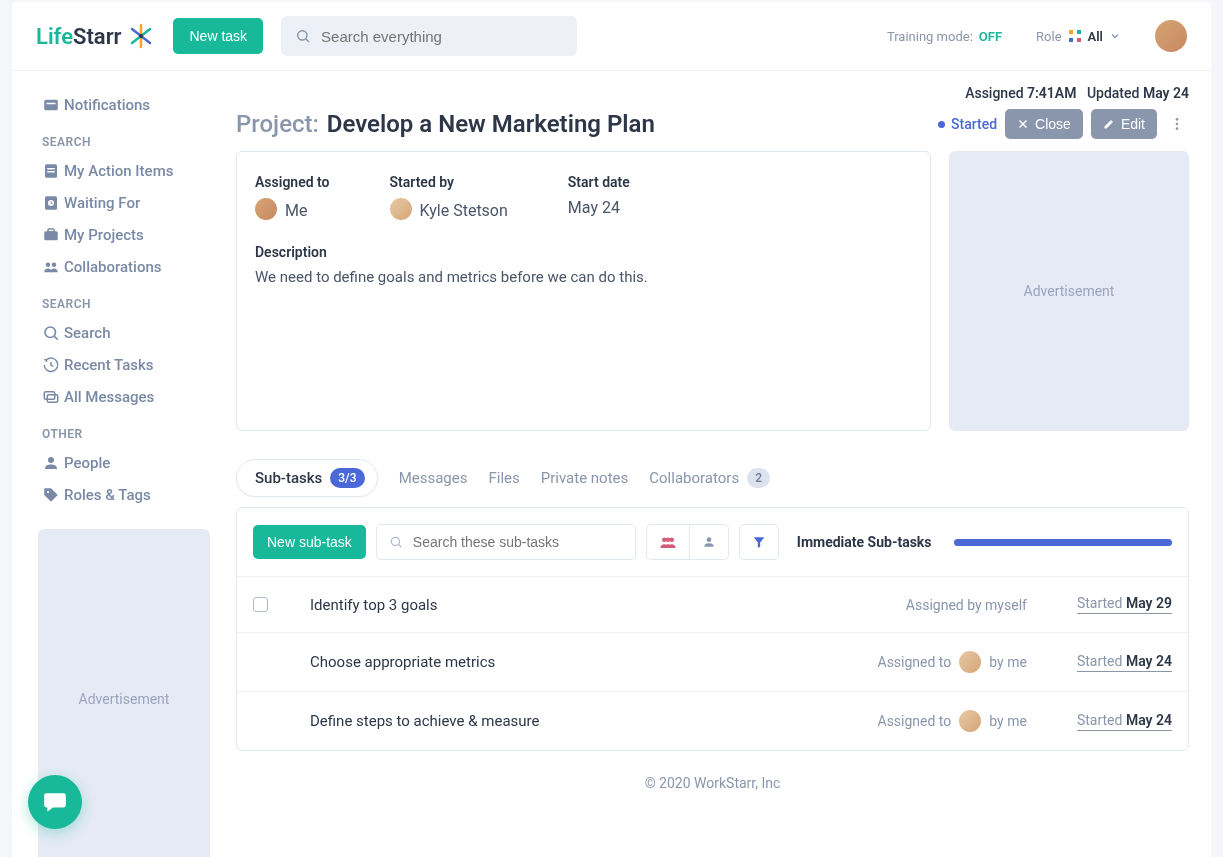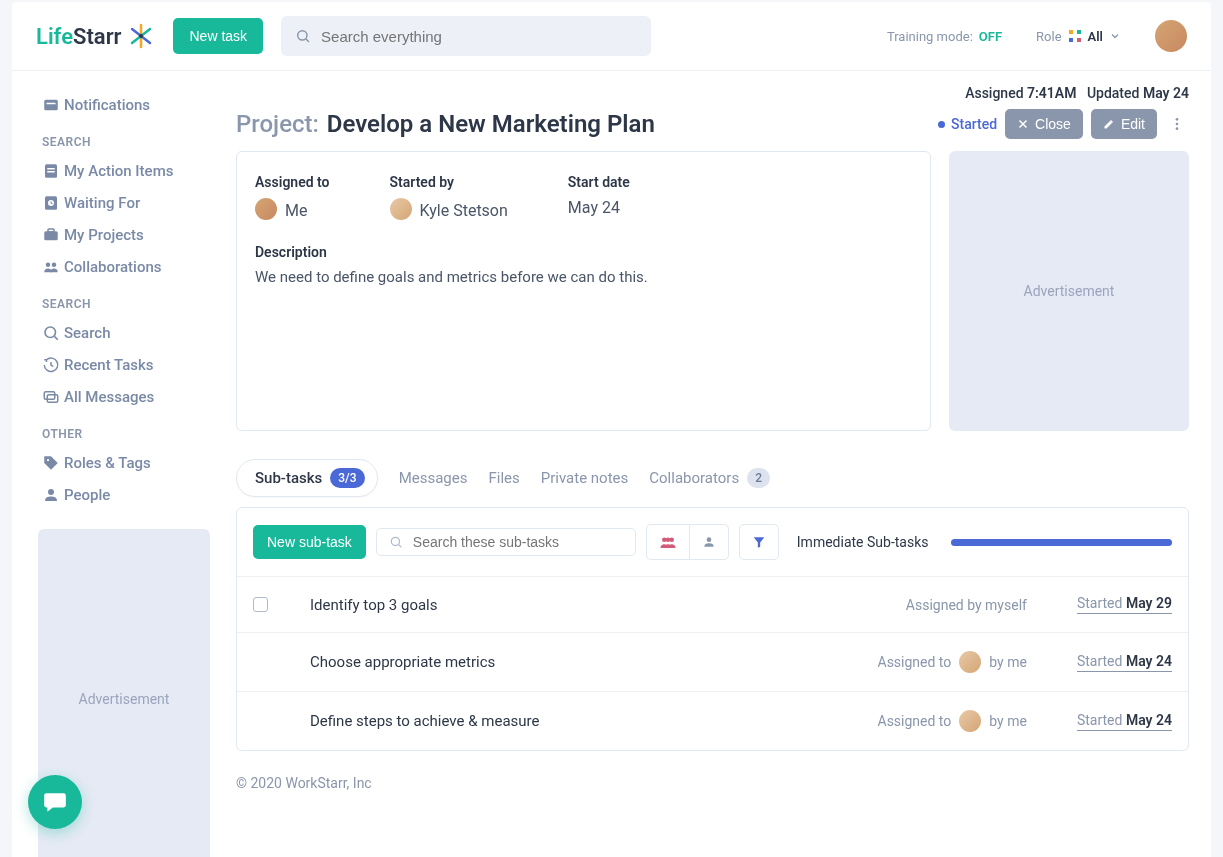--- a/index.html
+++ b/index.html
@@ -40,21 +40,21 @@
   cursor: pointer;
   font-size: 14px;
 }
 .search-bar {
   display: flex;
   align-items: center;
   background: #edf0f7;
   border-radius: 6px;
   padding: 0 14px;
   height: 40px;
-  width: 370px;
+  width: 296px;
 }
 .search-bar input {
   border: none;
   background: transparent;
   outline: none;
   font-size: 15px;
   width: 100%;
   color: #4a5568;
   margin-left: 10px;
 }
@@ -92,37 +92,37 @@
 .pc-desc { color: #4a5568; font-size: 15px; margin-top: 6px; }
 .ad-side { width: 240px; background: #e6eaf5; border-radius: 6px; display: flex; align-items: center; justify-content: center; color: #9aa5bd; font-size: 14px; min-height: 280px; }
 .tabs { display: flex; align-items: center; gap: 21px; margin-top: 28px; margin-bottom: 10px; }
 .tab { color: #8a96ab; font-size: 15px; cursor: pointer; display: flex; align-items: center; gap: 8px; }
 .tab.active { background: #fff; border: 1px solid #e2e8f0; border-radius: 999px; padding: 8px 12px 8px 18px; color: #2d3748; font-weight: 500; box-shadow: 0 1px 2px rgba(0,0,0,0.03); }
 .tab-badge { background: #4a68d6; color: #fff; font-size: 12px; padding: 3px 8px; border-radius: 999px; font-weight: 500; }
 .tab-badge.gray { background: #dde3ee; color: #6b7a94; }
 .subtask-panel { background: #fff; border: 1px solid #e2e8f0; border-radius: 6px; padding: 16px 0 0 0; }
 .subtask-toolbar { display: flex; align-items: center; gap: 10px; padding: 0 16px 16px 16px; }
 .new-subtask-btn { background: #18b89a; color: #fff; border: none; border-radius: 5px; padding: 9px 14px; font-weight: 500; cursor: pointer; font-size: 14px; }
-.subtask-search { display: flex; align-items: center; border: 1px solid #e2e8f0; border-radius: 5px; padding: 0 12px; height: 28px; width: 260px; }
+.subtask-search { display: flex; align-items: center; border: 1px solid #e2e8f0; border-radius: 5px; padding: 0 12px; height: 36px; width: 260px; }
 .subtask-search input { border: none; outline: none; width: 100%; margin-left: 10px; font-size: 14px; }
 .icon-btn { border: 1px solid #e2e8f0; background: #fff; border-radius: 5px; height: 36px; padding: 0 12px; cursor: pointer; display: flex; align-items: center; color: #7a8aa6; }
 .btngroup { display: flex; }
 .btngroup .icon-btn:first-child { border-radius: 5px 0 0 5px; border-right: none; color: #d45c7a; }
 .btngroup .icon-btn:last-child { border-radius: 0 5px 5px 0; }
-.immediate-label { font-weight: 400; color: #2d3748; margin-left: 8px; font-size: 14px; }
+.immediate-label { font-weight: 700; color: #2d3748; margin-left: 8px; font-size: 14px; }
 .progress-bar { flex: 1; height: 7px; background: #4a68d6; border-radius: 4px; margin-left: 12px; }
 .task-row { display: flex; align-items: center; padding: 18px 16px; border-top: 1px solid #edf0f5; }
 .task-checkbox { width: 15px; height: 15px; border: 1.5px solid #b0bacb; border-radius: 3px; margin-right: 42px; flex-shrink: 0; }
 .task-checkbox.hidden { visibility: hidden; }
 .task-title { flex: 1; color: #2d3748; font-size: 15px; }
 .task-assigned { color: #8a96ab; font-size: 14px; display: flex; align-items: center; gap: 8px; margin-right: 50px; }
 .task-date { color: #8a96ab; font-size: 14px; border-bottom: 1px solid #8a96ab; padding-bottom: 2px; }
 .task-date b { color: #2d3748; font-weight: 600; }
 .mini-avatar { width: 22px; height: 22px; border-radius: 50%; background: linear-gradient(135deg,#e8c9a8,#d4a574); }
-.footer { color: #8a96ab; font-size: 14px; padding: 24px 0 32px 0; }
+.footer { text-align: center; color: #8a96ab; font-size: 14px; padding: 24px 0 32px 0; }
 .chat-bubble { position: fixed; left: 28px; bottom: 28px; width: 54px; height: 54px; border-radius: 50%; background: #18b89a; display: flex; align-items: center; justify-content: center; color: #fff; font-size: 22px; box-shadow: 0 4px 14px rgba(24,184,154,0.35); cursor: pointer; }
 svg { flex-shrink: 0; }
 .role-dots { width: 14px; height: 14px; }
 </style>
 </head>
 <body>
 
 <div class="app">
   <div class="topbar">
     <div class="logo">
@@ -241,34 +241,34 @@
               <rect x="3" y="5" width="14" height="10" rx="2"></rect>
               <rect x="7" y="9" width="14" height="10" rx="2"></rect>
             </svg>
           </span>
         <span>All Messages</span>
       </div>
       <div class="side-header">OTHER</div>
       <div class="side-item">
         <span class="side-icon">
             <svg width="18" height="18" viewBox="0 0 24 24" fill="#7a8aa6">
+              <circle cx="12" cy="8" r="4"></circle>
+              <path d="M4 20 C4 15 8 14 12 14 C16 14 20 15 20 20 Z"></path>
+            </svg>
+          </span>
+        <span>People</span>
+      </div>
+      <div class="side-item">
+        <span class="side-icon">
+            <svg width="18" height="18" viewBox="0 0 24 24" fill="#7a8aa6">
               <path d="M3 3 L12 3 L21 12 L12 21 L3 12 Z"></path>
               <circle cx="8" cy="8" r="1.5" fill="#fff"></circle>
             </svg>
           </span>
         <span>Roles &amp; Tags</span>
-      </div>
-      <div class="side-item">
-        <span class="side-icon">
-            <svg width="18" height="18" viewBox="0 0 24 24" fill="#7a8aa6">
-              <circle cx="12" cy="8" r="4"></circle>
-              <path d="M4 20 C4 15 8 14 12 14 C16 14 20 15 20 20 Z"></path>
-            </svg>
-          </span>
-        <span>People</span>
       </div>
       <div class="side-ad">
           <span>Advertisement</span>
         </div>
     </div>
 
     <div class="main">
       <div class="meta-line">
         <span class="lbl">Assigned</span>
         <span>7:41AM</span>&nbsp;&nbsp;

